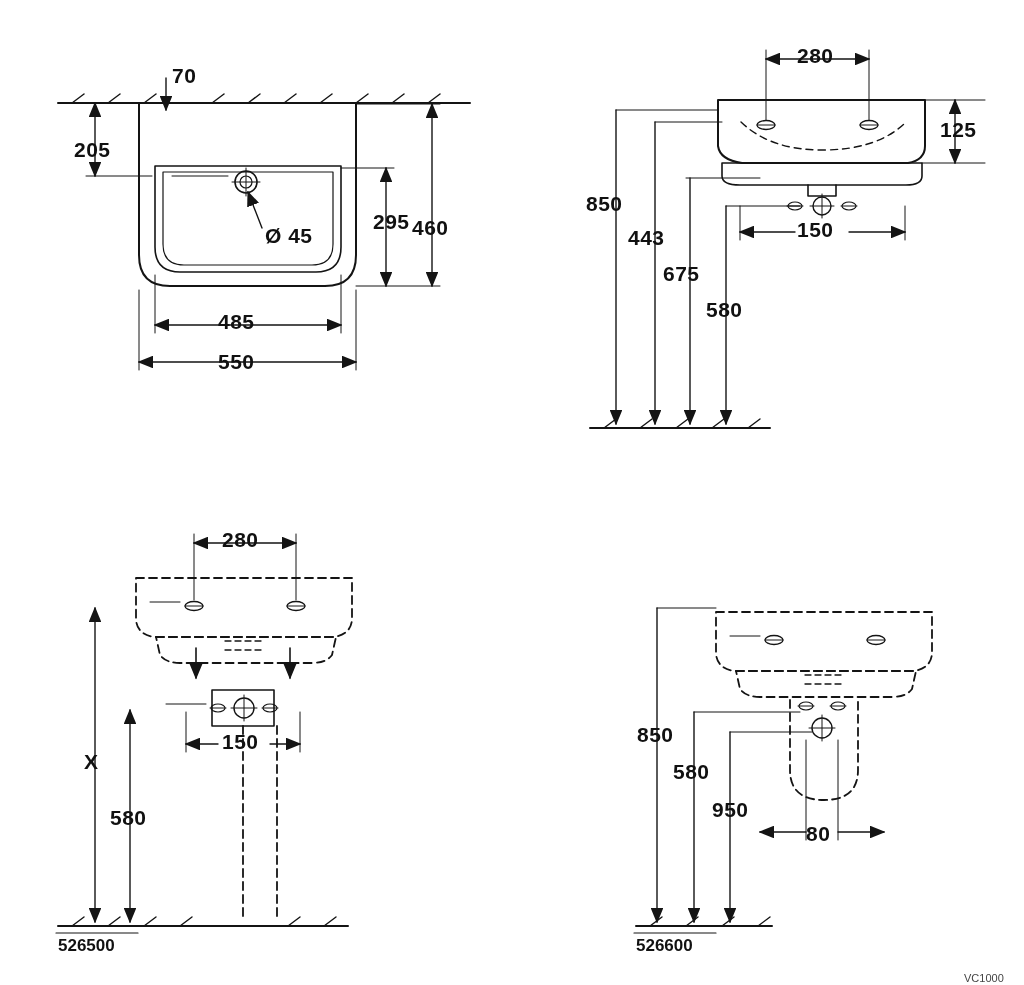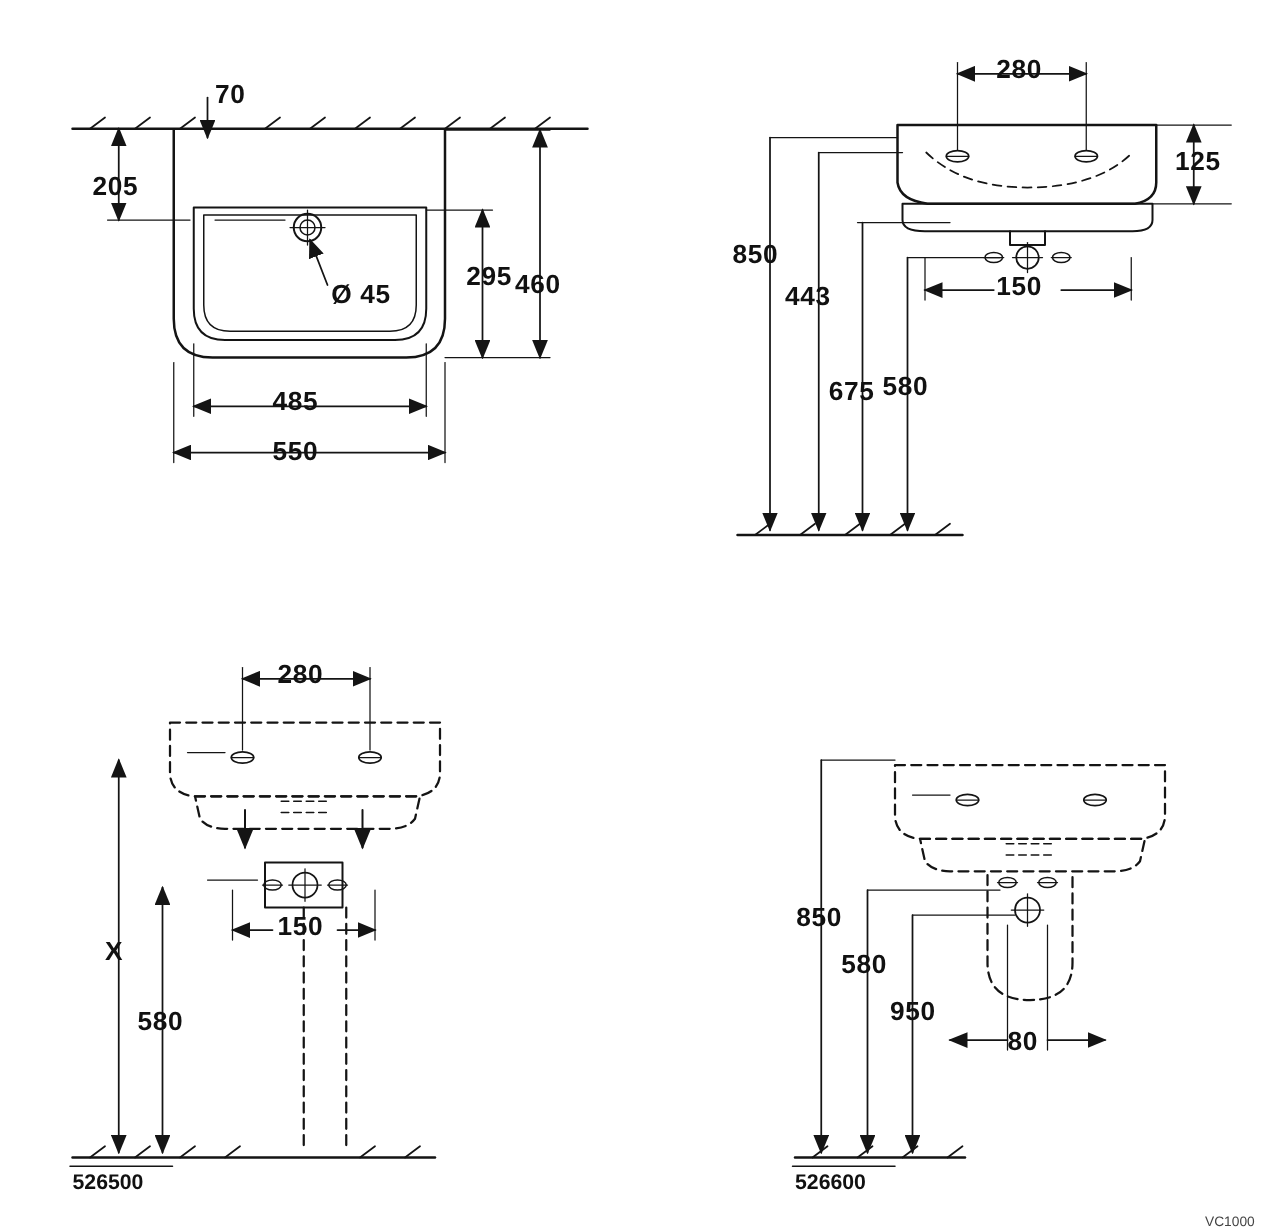--- a/index.html
+++ b/index.html
@@ -232,21 +232,21 @@
   <div class="dim" style="left:265px;top:224px;">Ø 45</div>
   <div class="dim" style="left:412px;top:168px;margin-top:48px;">460</div>
   <div class="dim" style="left:373px;top:210px;">295</div>
   <div class="dim" style="left:218px;top:310px;">485</div>
   <div class="dim" style="left:218px;top:350px;">550</div>
 
   <div class="dim" style="left:797px;top:44px;">280</div>
   <div class="dim" style="left:940px;top:118px;">125</div>
   <div class="dim" style="left:586px;top:192px;">850</div>
   <div class="dim" style="left:628px;top:226px;">443</div>
-  <div class="dim" style="left:663px;top:262px;margin-top:40px;">675</div>
+  <div class="dim" style="left:663px;top:262px;">675</div>
   <div class="dim" style="left:706px;top:298px;">580</div>
   <div class="dim" style="left:797px;top:218px;">150</div>
 
   <div class="dim" style="left:222px;top:528px;">280</div>
   <div class="dim" style="left:222px;top:730px;">150</div>
   <div class="dim" style="left:84px;top:750px;">X</div>
   <div class="dim" style="left:110px;top:806px;">580</div>
   <div class="code" style="left:58px;top:936px;">526500</div>
 
   <div class="dim" style="left:637px;top:723px;">850</div>

